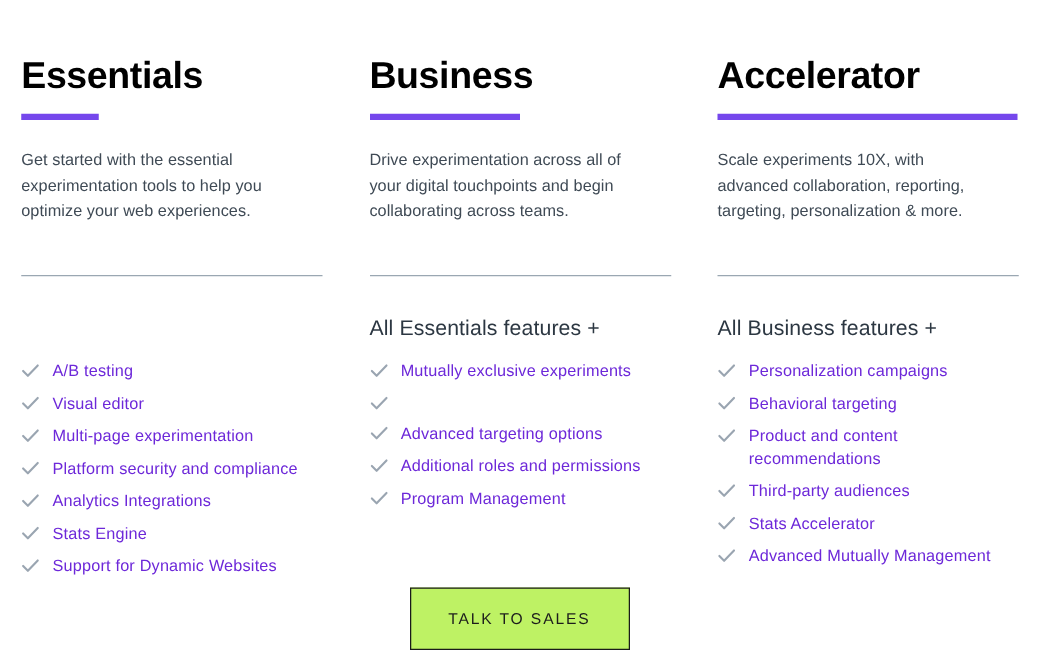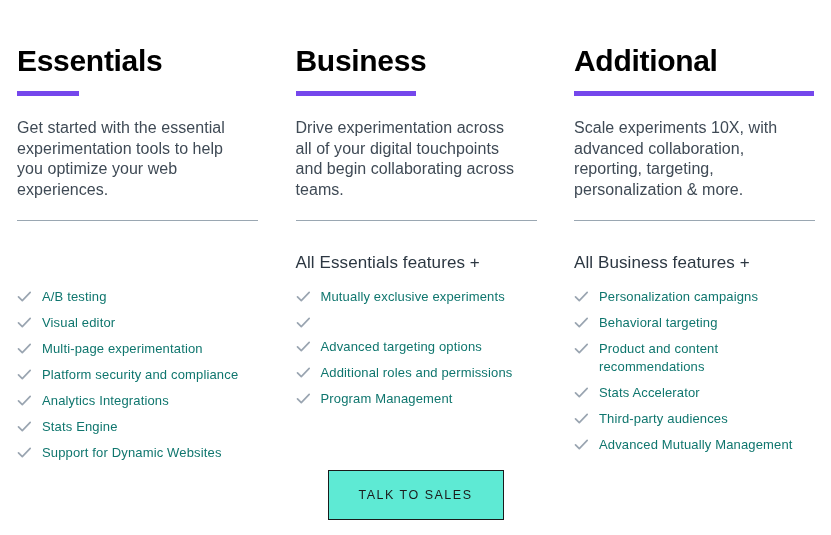--- a/index.html
+++ b/index.html
@@ -56,21 +56,21 @@
     background: #7547ec;
     border-radius: 0;
   }
   .rule-essentials { width: 62px; }
   .rule-business  { width: 120px; }
   .rule-enterprise{ width: 240px; }
 
   .plan-desc {
     margin: 0;
     padding-top: 22px;
-    font-size: 16px;
+    font-size: 13px;
     line-height: 20.5px;
     color: #3f4a55;
     letter-spacing: 0.05px;
     max-width: 224px;
   }
 
   .section-divider {
     position: absolute;
     left: 0;
     top: 220px;
@@ -113,37 +113,37 @@
     width: 15px;
     height: 14px;
     margin-right: 10px;
     margin-top: 2px;
     display: block;
   }
   .check-icon svg { display: block; }
   .feature-label {
     font-size: 13px;
     line-height: 18px;
-    color: #0f766e;
+    color: #6d28d9;
     letter-spacing: 0.15px;
   }
 
   .cta-wrap {
     position: absolute;
     left: 0;
     top: 470px;
     width: 831px;
     display: flex;
     justify-content: center;
   }
   .cta-button {
     width: 176px;
     height: 50px;
     border: 1px solid #1a1a1a;
-    background: #5eead4;
+    background: #bef264;
     color: #1c1c1c;
     font-family: "Liberation Sans", sans-serif;
     font-size: 12.5px;
     letter-spacing: 1.5px;
     font-weight: 400;
     cursor: pointer;
     padding: 0;
     box-sizing: border-box;
     text-align: center;
     line-height: 48px;
@@ -271,21 +271,21 @@
                 <path d="M1.5 6.8 L5.3 10.6 L13.2 2.4" fill="none" stroke="#9aa5b1" stroke-width="1.7" stroke-linecap="round" stroke-linejoin="round"></path>
               </svg>
             </span>
           <span class="feature-label">Program Management</span>
         </li>
       </ul>
     </div>
   </div>
 
   <div class="plan-col">
-    <h2 class="plan-title">Additional</h2>
+    <h2 class="plan-title">Accelerator</h2>
     <div class="title-rule-wrap">
       <div class="title-rule rule-enterprise"></div>
     </div>
     <p class="plan-desc">Scale experiments 10X, with advanced collaboration, reporting, targeting, personalization &amp; more.</p>
     <div class="section-divider"></div>
     <div class="features-wrap">
       <div class="features-heading">All Business features +</div>
       <ul class="feature-list">
         <li class="feature-item">
           <span class="check-icon">
@@ -310,29 +310,29 @@
               </svg>
             </span>
           <span class="feature-label">Product and content recommendations</span>
         </li>
         <li class="feature-item">
           <span class="check-icon">
               <svg width="15" height="14" viewBox="0 0 15 14">
                 <path d="M1.5 6.8 L5.3 10.6 L13.2 2.4" fill="none" stroke="#9aa5b1" stroke-width="1.7" stroke-linecap="round" stroke-linejoin="round"></path>
               </svg>
             </span>
+          <span class="feature-label">Third-party audiences</span>
+        </li>
+        <li class="feature-item">
+          <span class="check-icon">
+              <svg width="15" height="14" viewBox="0 0 15 14">
+                <path d="M1.5 6.8 L5.3 10.6 L13.2 2.4" fill="none" stroke="#9aa5b1" stroke-width="1.7" stroke-linecap="round" stroke-linejoin="round"></path>
+              </svg>
+            </span>
           <span class="feature-label">Stats Accelerator</span>
-        </li>
-        <li class="feature-item">
-          <span class="check-icon">
-              <svg width="15" height="14" viewBox="0 0 15 14">
-                <path d="M1.5 6.8 L5.3 10.6 L13.2 2.4" fill="none" stroke="#9aa5b1" stroke-width="1.7" stroke-linecap="round" stroke-linejoin="round"></path>
-              </svg>
-            </span>
-          <span class="feature-label">Third-party audiences</span>
         </li>
         <li class="feature-item">
           <span class="check-icon">
               <svg width="15" height="14" viewBox="0 0 15 14">
                 <path d="M1.5 6.8 L5.3 10.6 L13.2 2.4" fill="none" stroke="#9aa5b1" stroke-width="1.7" stroke-linecap="round" stroke-linejoin="round"></path>
               </svg>
             </span>
           <span class="feature-label">Advanced Mutually Management</span>
         </li>
       </ul>

